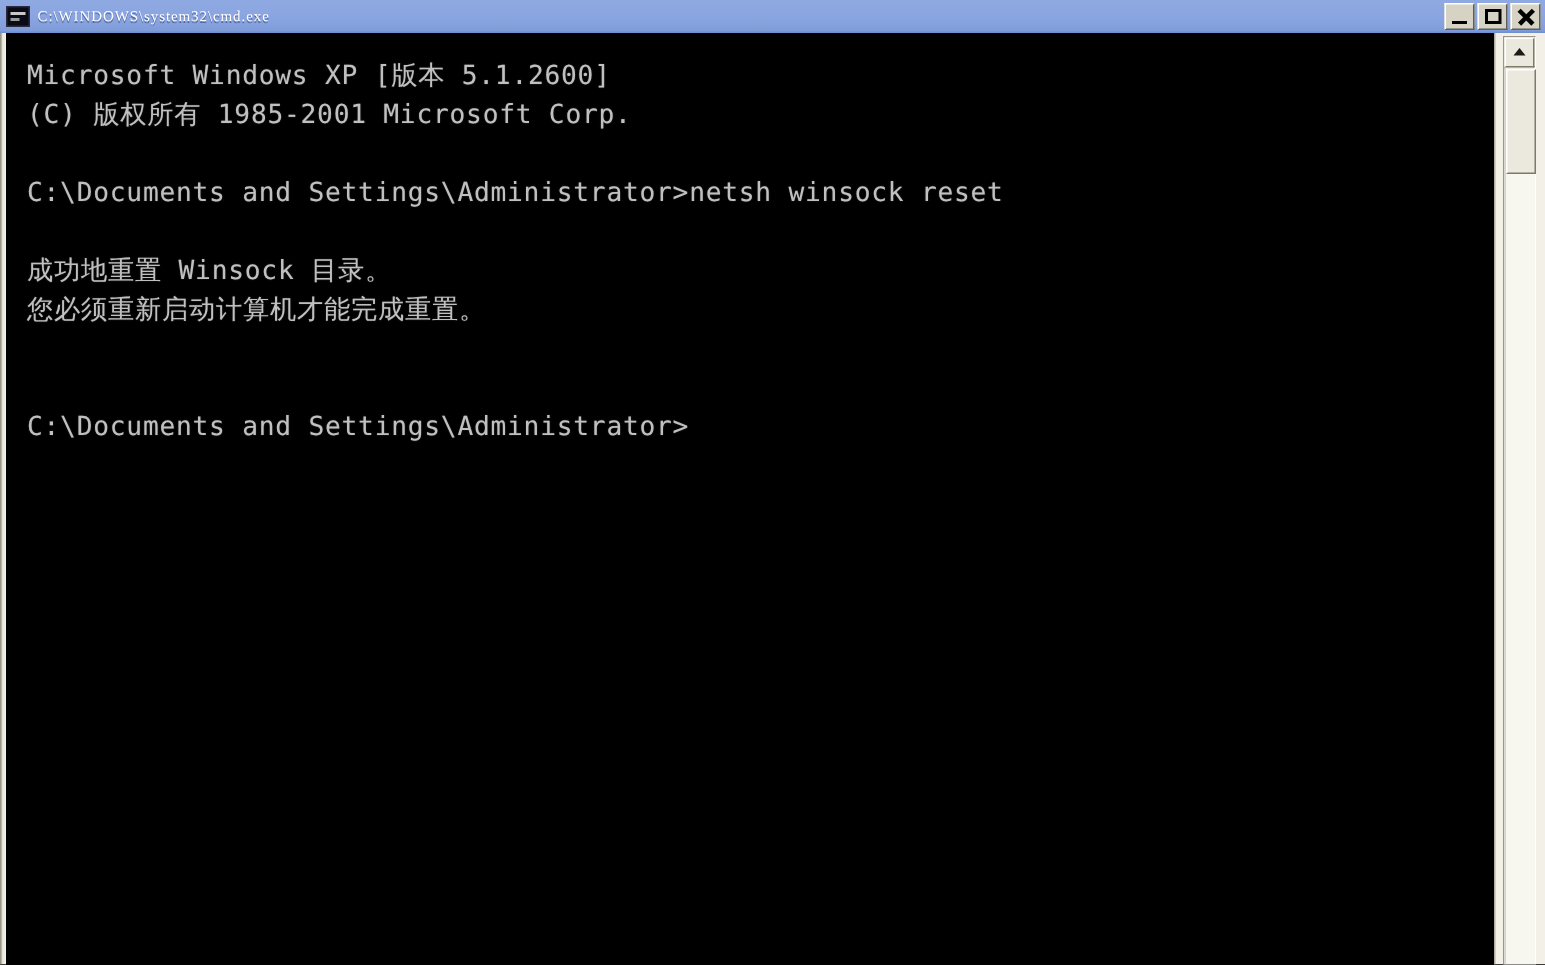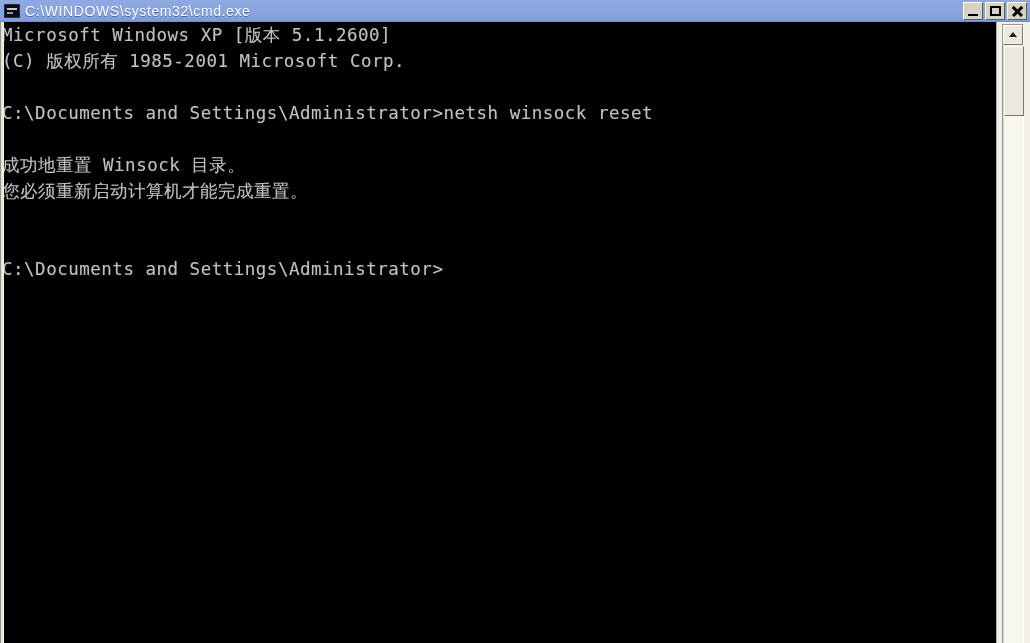--- a/index.html
+++ b/index.html
@@ -67,22 +67,22 @@
   .title-icon::after {
     content: "";
     position: absolute;
     left: 2px; top: 7px;
     width: 6px; height: 2px;
     background: #9a9a9a;
   }
 
   #title-text {
     color: #ffffff;
-    font-family: Liberation Sans, sans-serif;
-    font-size: 14px;
+    font-family: Liberation Serif, serif;
+    font-size: 10px;
     letter-spacing: 0.6px;
     white-space: nowrap;
     text-shadow: 0 1px 0 rgba(40,60,120,0.55);
     flex: 1 1 auto;
     overflow: hidden;
   }
 
   #window-buttons {
     display: flex;
     align-items: center;
@@ -161,21 +161,21 @@
     width: 992px;
     height: 621px;
     background: #000000;
     overflow: hidden;
   }
 
   #console-text {
     position: absolute;
     left: -2px;
     top: 0px;
-    margin: 0;
+    margin: 16px;
     padding: 0;
     color: #c0c0c0;
     font-family: "DejaVu Sans Mono", monospace;
     font-size: 17.5px;
     line-height: 26px;
     white-space: pre;
     letter-spacing: 0.5px;
     text-shadow: 0 0 1px rgba(192,192,192,0.35);
   }
 

